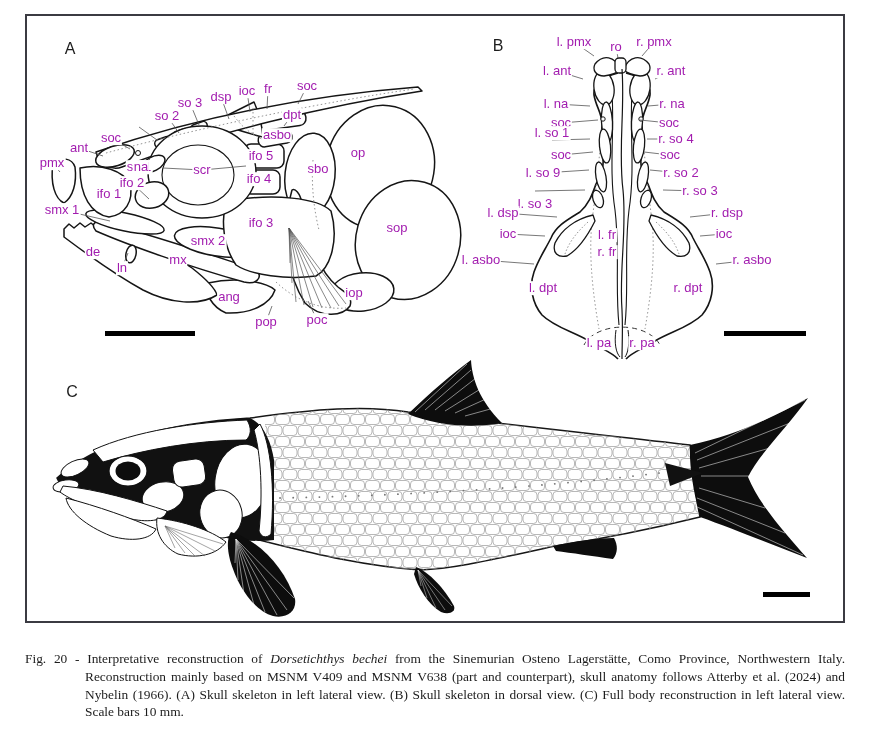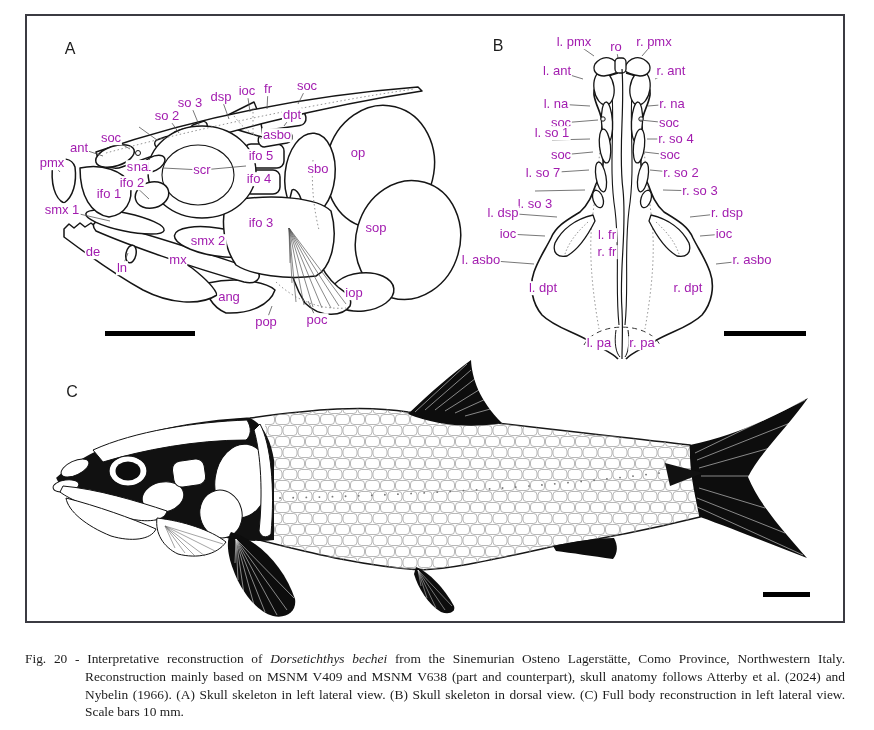--- a/index.html
+++ b/index.html
@@ -250,39 +250,39 @@
       <span class="anat-label" style="left: 302px; top: 169px; margin-left: 16px;">sbo</span>
       <span class="anat-label" style="left: 358px; top: 153px;">op</span>
       <span class="anat-label" style="left: 109px; top: 194px;">ifo 1</span>
       <span class="anat-label" style="left: 132px; top: 183px; text-align: center;">ifo 2</span>
       <span class="anat-label" style="left: 62px; top: 210px;">smx 1</span>
       <span class="anat-label" style="left: 261px; top: 223px;">ifo 3</span>
       <span class="anat-label" style="left: 208px; top: 241px;">smx 2</span>
       <span class="anat-label" style="left: 93px; top: 252px;">de</span>
       <span class="anat-label" style="left: 122px; top: 268px;">ln</span>
       <span class="anat-label" style="left: 178px; top: 260px;">mx</span>
-      <span class="anat-label" style="left: 376px; top: 228px;">sop</span>
+      <span class="anat-label" style="left: 397px; top: 228px;">sop</span>
       <span class="anat-label" style="left: 229px; top: 297px;">ang</span>
       <span class="anat-label" style="left: 354px; top: 293px;">iop</span>
       <span class="anat-label" style="left: 266px; top: 322px;">pop</span>
       <span class="anat-label" style="left: 317px; top: 320px;">poc</span>
       <span class="anat-label" style="left: 574px; top: 42px;">l. pmx</span>
       <span class="anat-label" style="left: 616px; top: 47px;">ro</span>
       <span class="anat-label" style="left: 654px; top: 42px; text-align: center;">r. pmx</span>
       <span class="anat-label" style="left: 557px; top: 71px;">l. ant</span>
       <span class="anat-label" style="left: 671px; top: 71px;">r. ant</span>
       <span class="anat-label" style="left: 556px; top: 104px;">l. na</span>
       <span class="anat-label" style="left: 672px; top: 104px;">r. na</span>
       <span class="anat-label" style="left: 561px; top: 123px;">soc</span>
       <span class="anat-label" style="left: 669px; top: 123px;">soc</span>
       <span class="anat-label" style="left: 552px; top: 133px;">l. so 1</span>
       <span class="anat-label" style="left: 676px; top: 139px;">r. so 4</span>
       <span class="anat-label" style="left: 561px; top: 155px;">soc</span>
       <span class="anat-label" style="left: 670px; top: 155px;">soc</span>
-      <span class="anat-label" style="left: 543px; top: 173px;">l. so 7</span>
+      <span class="anat-label" style="left: 543px; top: 173px;">l. so 9</span>
       <span class="anat-label" style="left: 681px; top: 173px;">r. so 2</span>
       <span class="anat-label" style="left: 535px; top: 204px;">l. so 3</span>
       <span class="anat-label" style="left: 700px; top: 191px;">r. so 3</span>
       <span class="anat-label" style="left: 503px; top: 213px;">l. dsp</span>
       <span class="anat-label" style="left: 727px; top: 213px;">r. dsp</span>
       <span class="anat-label" style="left: 508px; top: 234px;">ioc</span>
       <span class="anat-label" style="left: 724px; top: 234px;">ioc</span>
       <span class="anat-label" style="left: 607px; top: 235px;">l. fr</span>
       <span class="anat-label" style="left: 607px; top: 252px;">r. fr</span>
       <span class="anat-label" style="left: 481px; top: 260px;">l. asbo</span>

